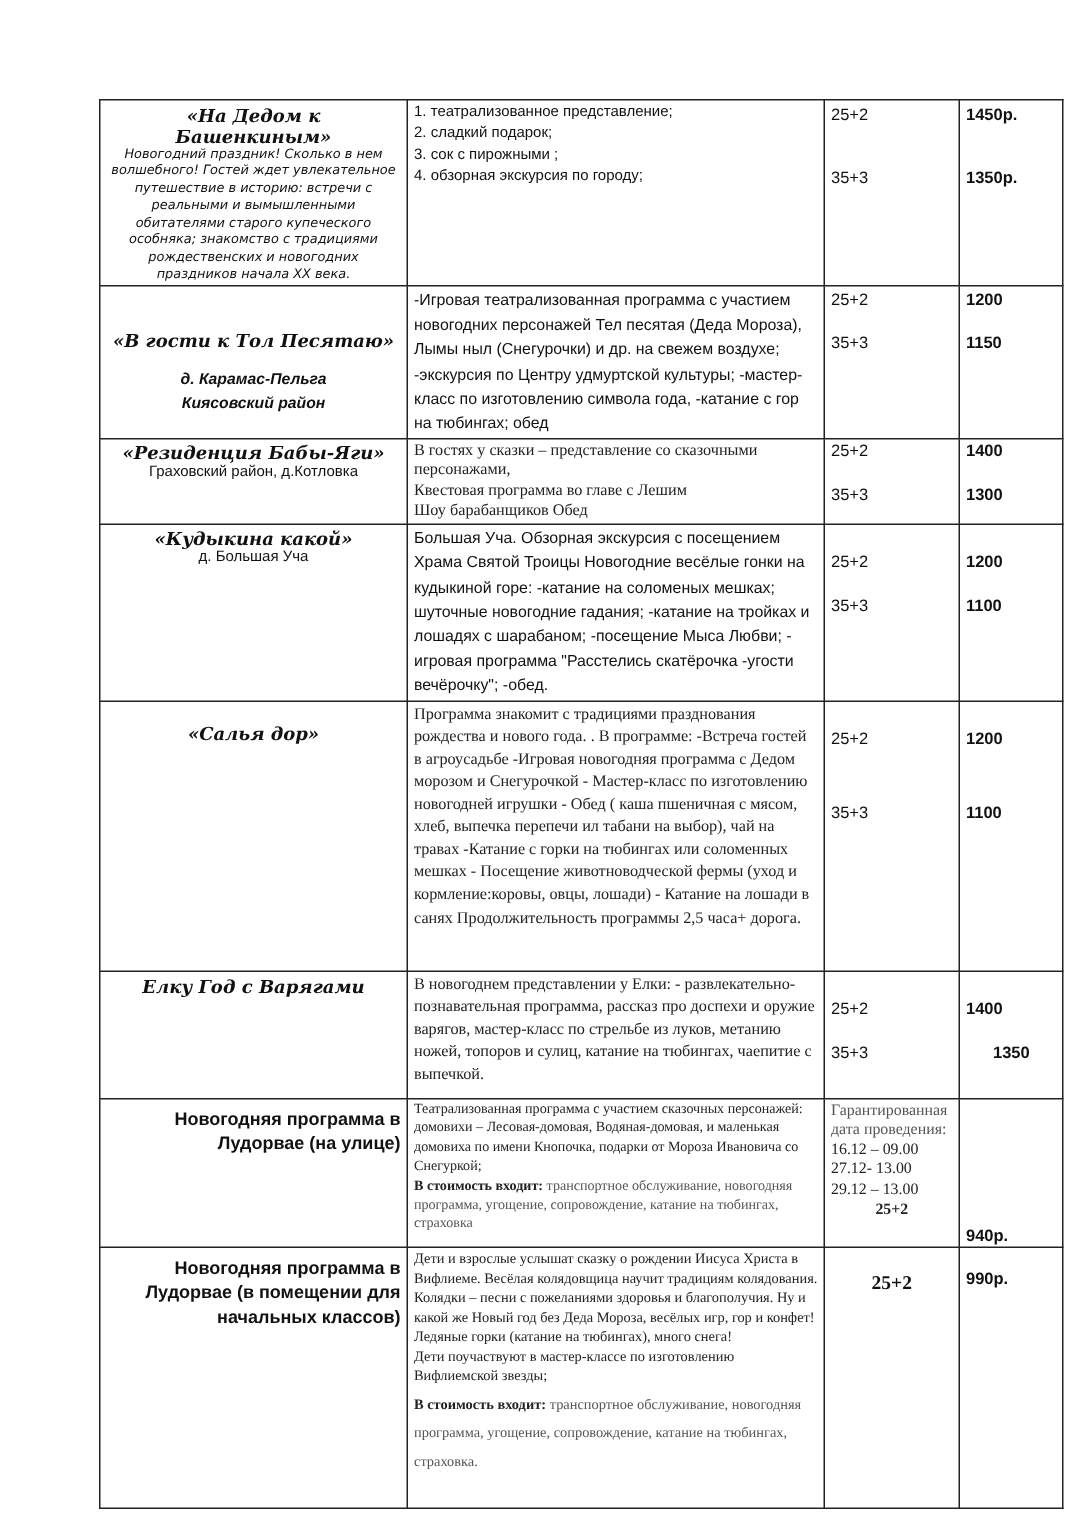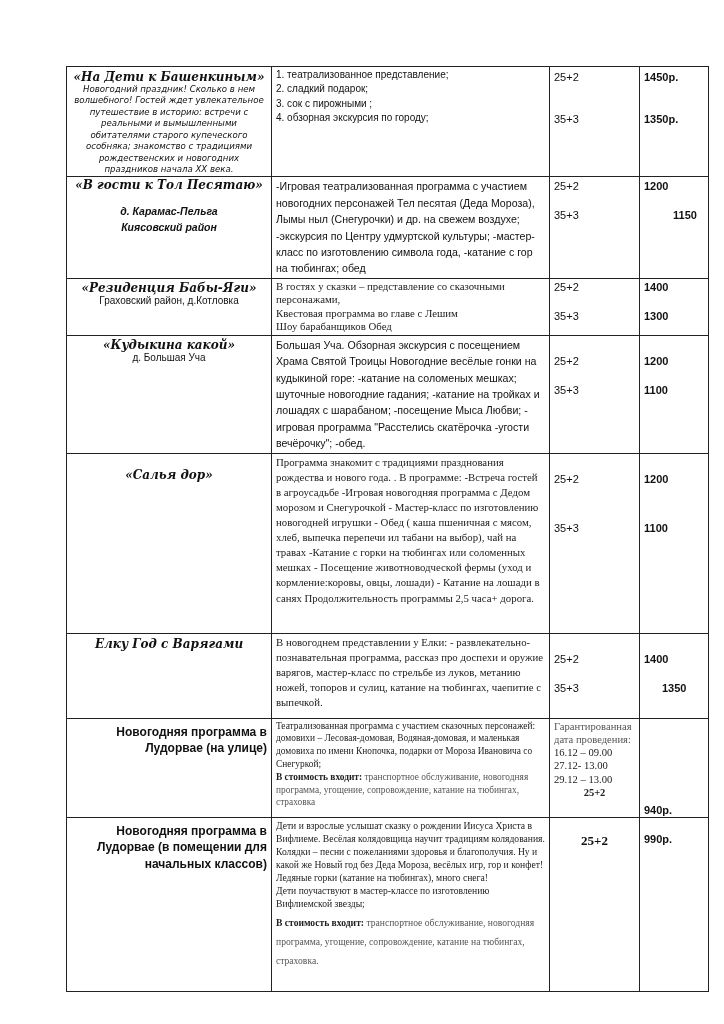--- a/index.html
+++ b/index.html
@@ -28,55 +28,55 @@
   <colgroup>
       <col class="c1">
       <col class="c2">
       <col class="c3">
       <col class="c4">
     </colgroup>
 
   <tbody>
       <tr style="height:105px;">
     <td>
-      <div class="title-script" style="margin-top:2px;">«На Дети к Башенкиным»</div>
+      <div class="title-script" style="margin-top:2px;">«На Дедом к Башенкиным»</div>
       <div class="sub-it">Новогодний праздник! Сколько в нем волшебного! Гостей ждет увлекательное путешествие в историю: встречи с реальными и вымышленными обитателями старого купеческого особняка; знакомство с традициями рождественских и новогодних праздников начала XX века.</div>
     </td>
     <td class="desc-sans">
       <span class="line">1. театрализованное представление;</span>
       <span class="line">2. сладкий подарок;</span>
       <span class="line">3. сок с пирожными ;</span>
       <span class="line">4. обзорная экскурсия по городу;</span>
     </td>
     <td class="grp">
       <div style="margin-top:3px;">25+2</div>
       <div style="margin-top:30px;">35+3</div>
     </td>
     <td class="price">
       <div style="margin-top:3px;">1450р.</div>
       <div style="margin-top:30px;">1350р.</div>
     </td>
   </tr>
 
   <tr style="height:93px;">
     <td>
-      <div class="title-script" style="margin-top:0;">«В гости к Тол Песятаю»</div>
+      <div class="title-script" style="margin-top:28px;">«В гости к Тол Песятаю»</div>
       <div class="sub-loc" style="margin-top:12px;font-weight:bold;">
         <span class="line">д. Карамас-Пельга</span>
         <span class="line">Киясовский район</span>
       </div>
     </td>
     <td class="desc-sans-big">-Игровая театрализованная программа с участием новогодних персонажей Тел песятая (Деда Мороза), Лымы ныл (Снегурочки) и др. на свежем воздухе; -экскурсия по Центру удмуртской культуры; -мастер-класс по изготовлению символа года, -катание с гор на тюбингах; обед</td>
     <td class="grp">
       <div style="margin-top:2px;">25+2</div>
       <div style="margin-top:17px;">35+3</div>
     </td>
     <td class="price">
       <div style="margin-top:2px;">1200</div>
-      <div style="margin-top:17px;margin-left:29px;">1150</div>
+      <div style="margin-top:17px;">1150</div>
     </td>
   </tr>
 
   <tr style="height:56px;">
     <td>
       <div class="title-script" style="margin-top:1px;">«Резиденция Бабы-Яги»</div>
       <div class="sub-plain">Граховский район, д.Котловка</div>
     </td>
     <td class="desc-serif" style="line-height:1.25;">
       <span class="line">В гостях у сказки – представление со сказочными персонажами,</span>

